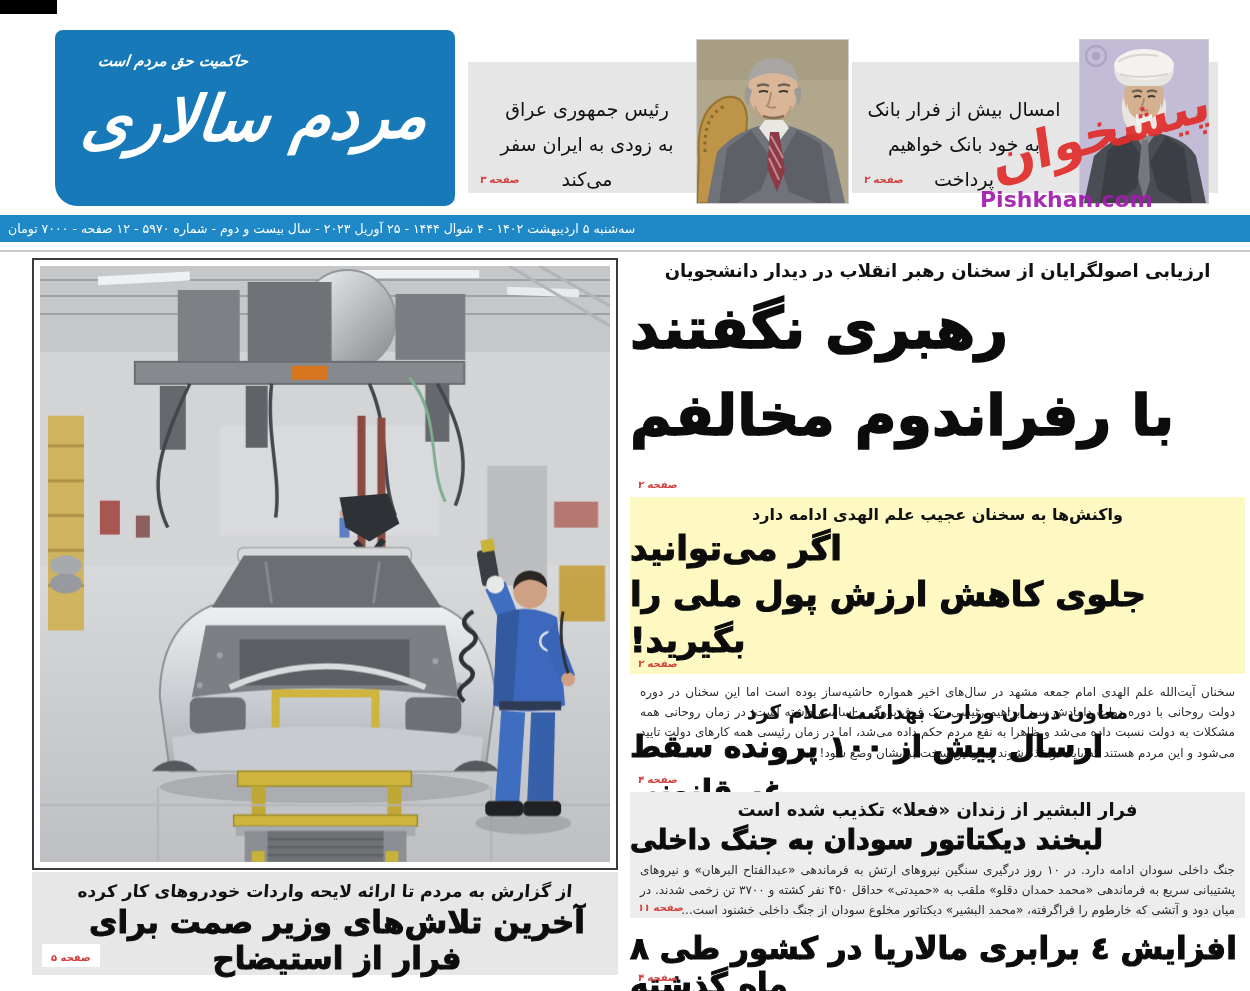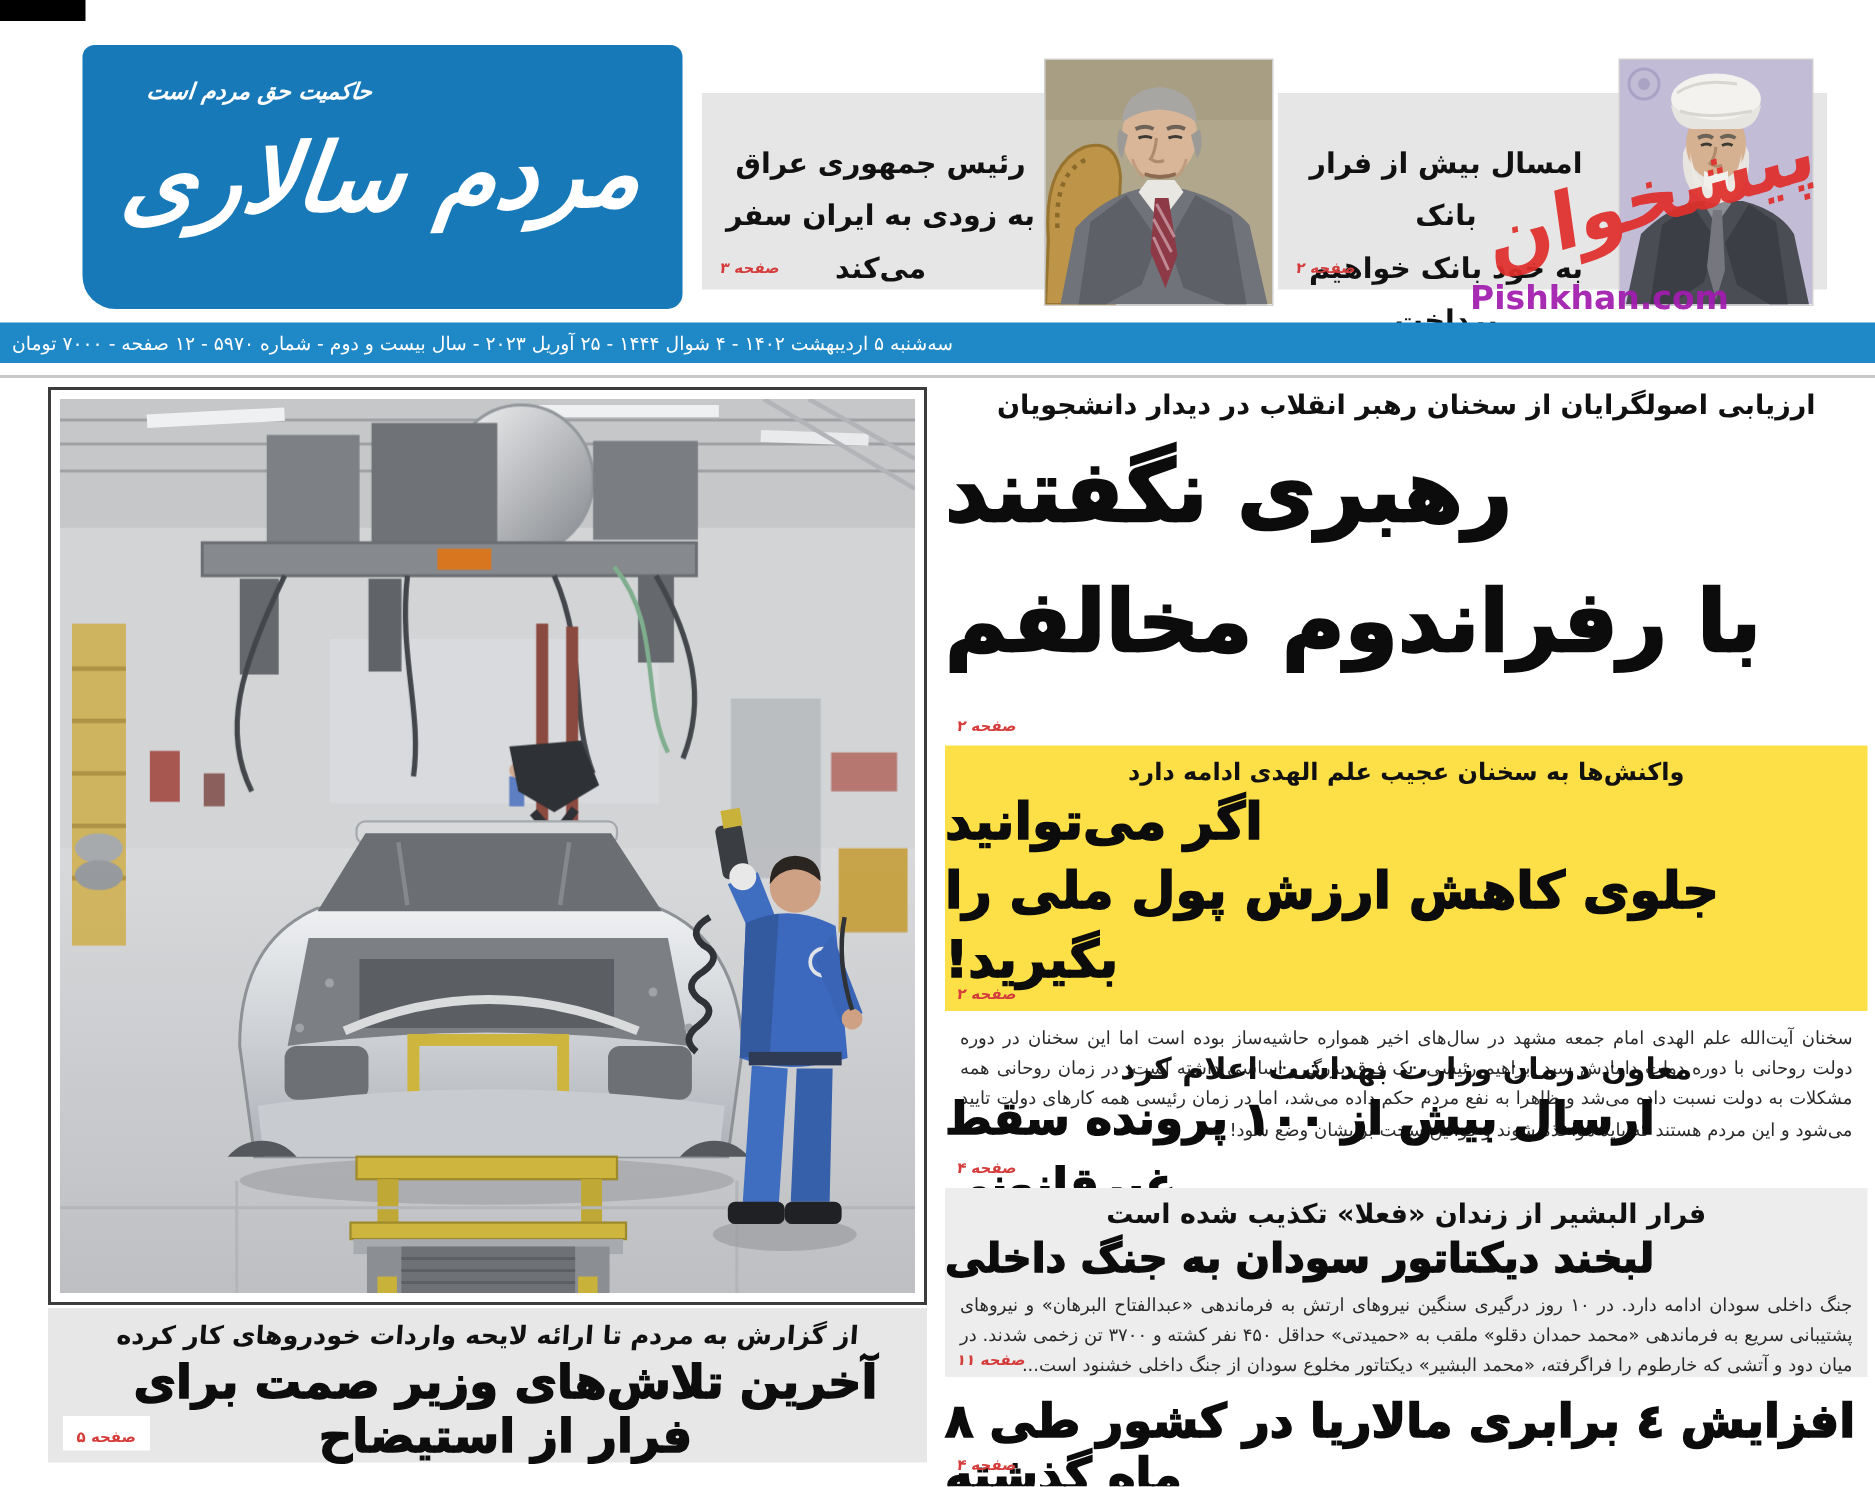--- a/index.html
+++ b/index.html
@@ -23,21 +23,21 @@
     position:absolute;top:52px;left:0;right:0;text-align:center;
     font-size:63px;font-weight:bold;font-style:italic;letter-spacing:-2px;
     transform:skewX(-8deg) rotate(-1deg);white-space:nowrap;
   }
   
   .teaser-box{position:absolute;top:62px;height:131px;background:#e6e6e6;}
   .teaser-box.t1{left:468px;width:380px;}
   .teaser-box.t2{left:852px;width:366px;}
   .teaser-text{
     position:absolute;top:30px;right:150px;left:8px;text-align:center;
-    font-size:19px;font-weight:bold;color:#111;line-height:1.85;
+    font-size:19px;font-weight:normal;color:#111;line-height:1.85;
   }
   .page-label{
     color:#d43d3b;font-size:10px;font-weight:bold;transform:skewX(-10deg);
   }
   .teaser-box .page-label{position:absolute;left:12px;bottom:8px;}
   .teaser-photo{position:absolute;top:40px;height:163px;box-shadow:0 0 0 1px #cfcfcf;}
   .teaser-photo.p1{left:697px;width:151px;}
   .teaser-photo.p2{left:1080px;width:128px;}
   .teaser-photo svg{display:block;width:100%;height:100%;}
   
@@ -73,21 +73,21 @@
   .story{position:absolute;left:630px;width:615px;}
   .story .kicker{text-align:center;font-weight:bold;color:#111;}
   .story .headline{text-align:left;font-weight:bold;color:#0c0c0c;letter-spacing:-1px;}
   .story .body-text{
     text-align:justify;color:#2b2b2b;padding:0 10px;line-height:1.7;
   }
   .story .page-label{position:absolute;left:8px;bottom:5px;}
   .story-a{top:256px;height:239px;}
   .story-a .kicker{font-size:18px;margin-top:4px;}
   .story-a .headline{font-size:57px;line-height:1.53;-webkit-text-stroke:1.6px #0c0c0c;margin-top:4px;}
-  .story-b{top:497px;height:177px;background:#fde047;}
+  .story-b{top:497px;height:177px;background:#fef9c3;}
   .story-b .kicker{font-size:16px;padding-top:8px;}
   .story-b .headline{font-size:34px;line-height:1.35;-webkit-text-stroke:1.1px #0c0c0c;margin-top:2px;}
   .story-b .body-text{font-size:12px;margin-top:18px;}
   .story-c{top:676px;height:114px;}
   .story-c .kicker{font-size:20px;margin-top:24px;}
   .story-c .headline{font-size:30px;line-height:1.45;-webkit-text-stroke:1px #0c0c0c;margin-top:1px;}
   .story-d{top:792px;height:126px;background:#ededed;}
   .story-d .kicker{font-size:18px;padding-top:7px;}
   .story-d .headline{font-size:27px;line-height:1.3;-webkit-text-stroke:1px #0c0c0c;margin-top:2px;}
   .story-d .body-text{font-size:12px;margin-top:4px;line-height:1.65;}

